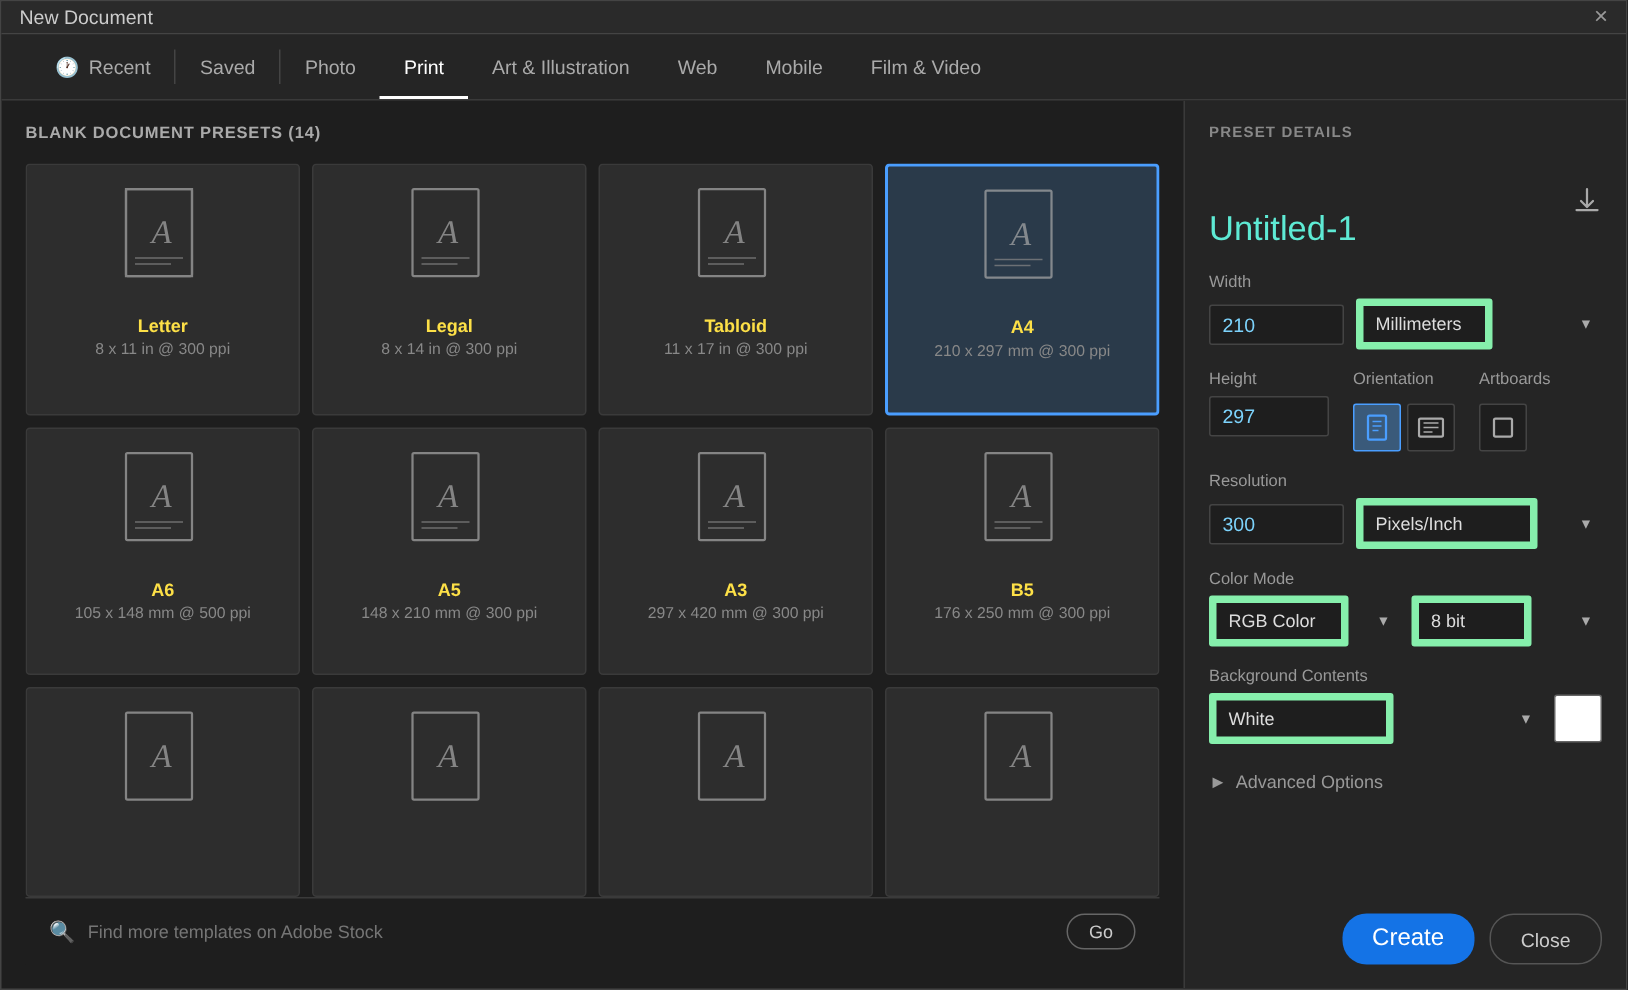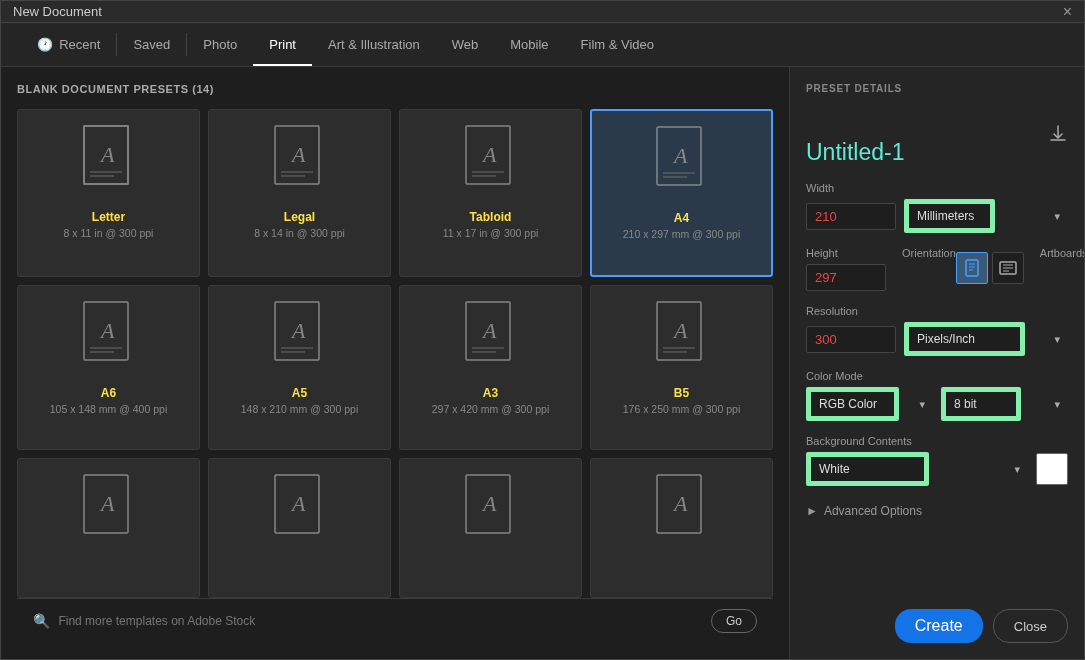--- a/index.html
+++ b/index.html
@@ -252,21 +252,21 @@
     .field-row {
       display: flex;
       gap: 8px;
       margin-bottom: 14px;
       align-items: center;
     }
 
     .field-input {
       background: #1e1e1e;
       border: 1px solid #444;
-      color: #ef4444;
+      color: #7dd3fc;
       font-size: 13px;
       padding: 5px 8px;
       border-radius: 2px;
       width: 90px;
       outline: none;
     }
 
     .field-select {
       background: #1e1e1e;
       border: 5px solid #86efac;
@@ -291,20 +291,21 @@
       right: 8px;
       top: 50%;
       transform: translateY(-50%);
       color: #aaa;
       pointer-events: none;
       font-size: 11px;
     }
 
     .orientation-group, .artboards-group {
       display: flex;
+      flex-direction: column;
     }
 
     .orient-btns {
       display: flex;
       gap: 4px;
       margin-top: 5px;
     }
 
     .orient-btn {
       width: 32px;
@@ -498,21 +499,21 @@
         </div>
 
         <div class="preset-card">
           <svg class="preset-icon doc-icon-svg" viewBox="0 0 70 80" fill="none" xmlns="http://www.w3.org/2000/svg">
             <rect x="10" y="4" width="44" height="58" rx="1" stroke="#aaa" stroke-width="1.5"></rect>
             <text x="27" y="40" font-size="22" fill="#aaa" font-family="serif" font-style="italic">A</text>
             <line x1="16" y1="50" x2="48" y2="50" stroke="#888" stroke-width="1"></line>
             <line x1="16" y1="54" x2="40" y2="54" stroke="#888" stroke-width="1"></line>
           </svg>
           <span class="preset-name">A6</span>
-          <span class="preset-size">105 x 148 mm @ 400 ppi</span>
+          <span class="preset-size">105 x 148 mm @ 500 ppi</span>
         </div>
 
         <div class="preset-card">
           <svg class="preset-icon doc-icon-svg" viewBox="0 0 70 80" fill="none" xmlns="http://www.w3.org/2000/svg">
             <rect x="10" y="4" width="44" height="58" rx="1" stroke="#aaa" stroke-width="1.5"></rect>
             <text x="27" y="40" font-size="22" fill="#aaa" font-family="serif" font-style="italic">A</text>
             <line x1="16" y1="50" x2="48" y2="50" stroke="#888" stroke-width="1"></line>
             <line x1="16" y1="54" x2="40" y2="54" stroke="#888" stroke-width="1"></line>
           </svg>
           <span class="preset-name">A5</span>

